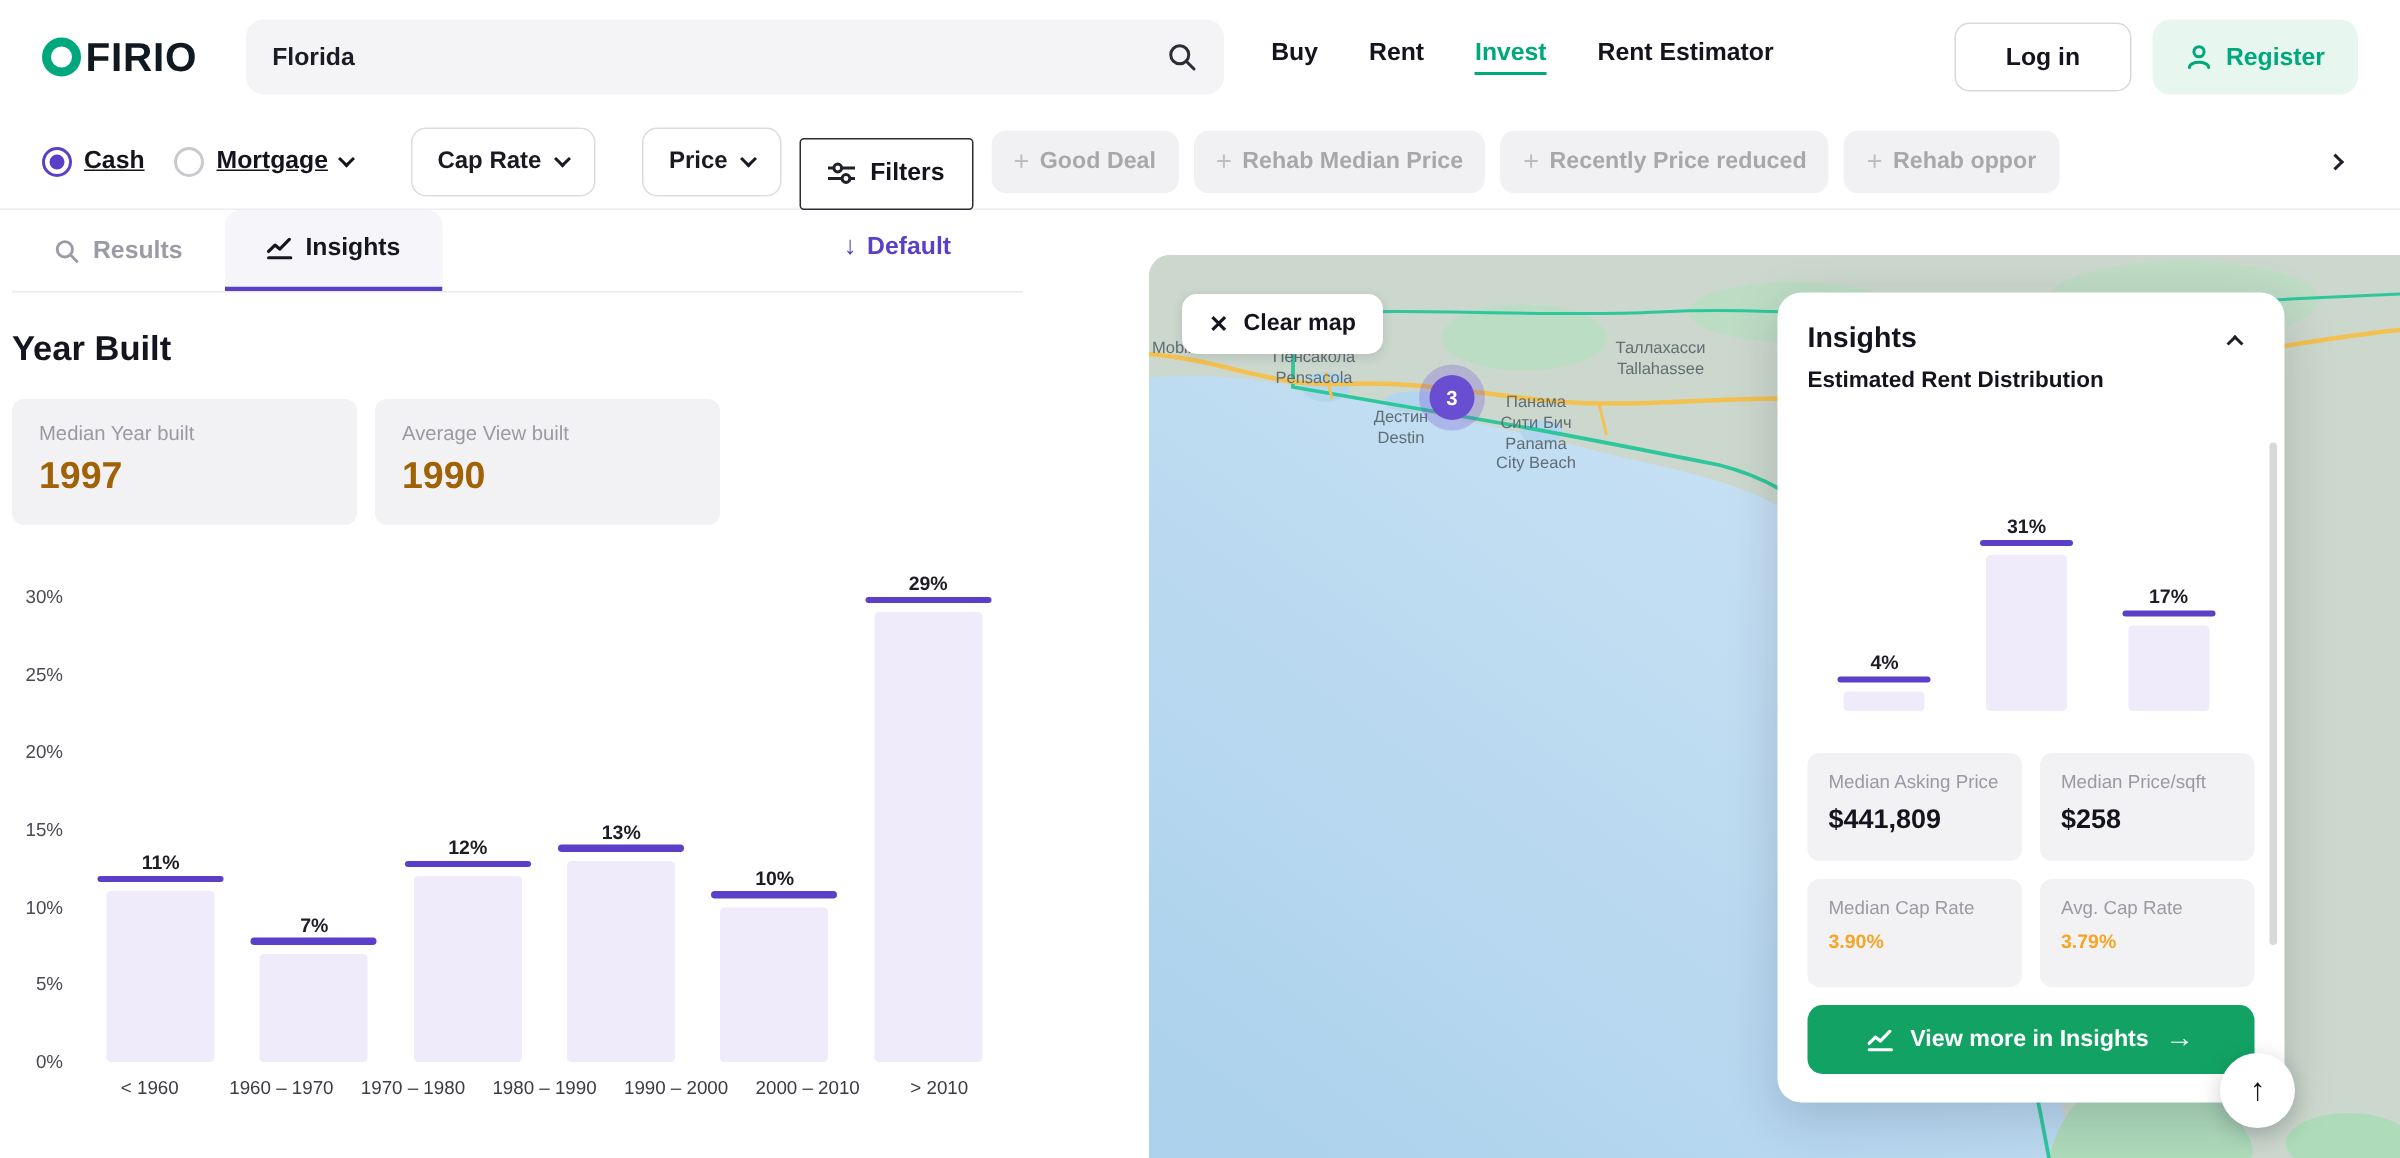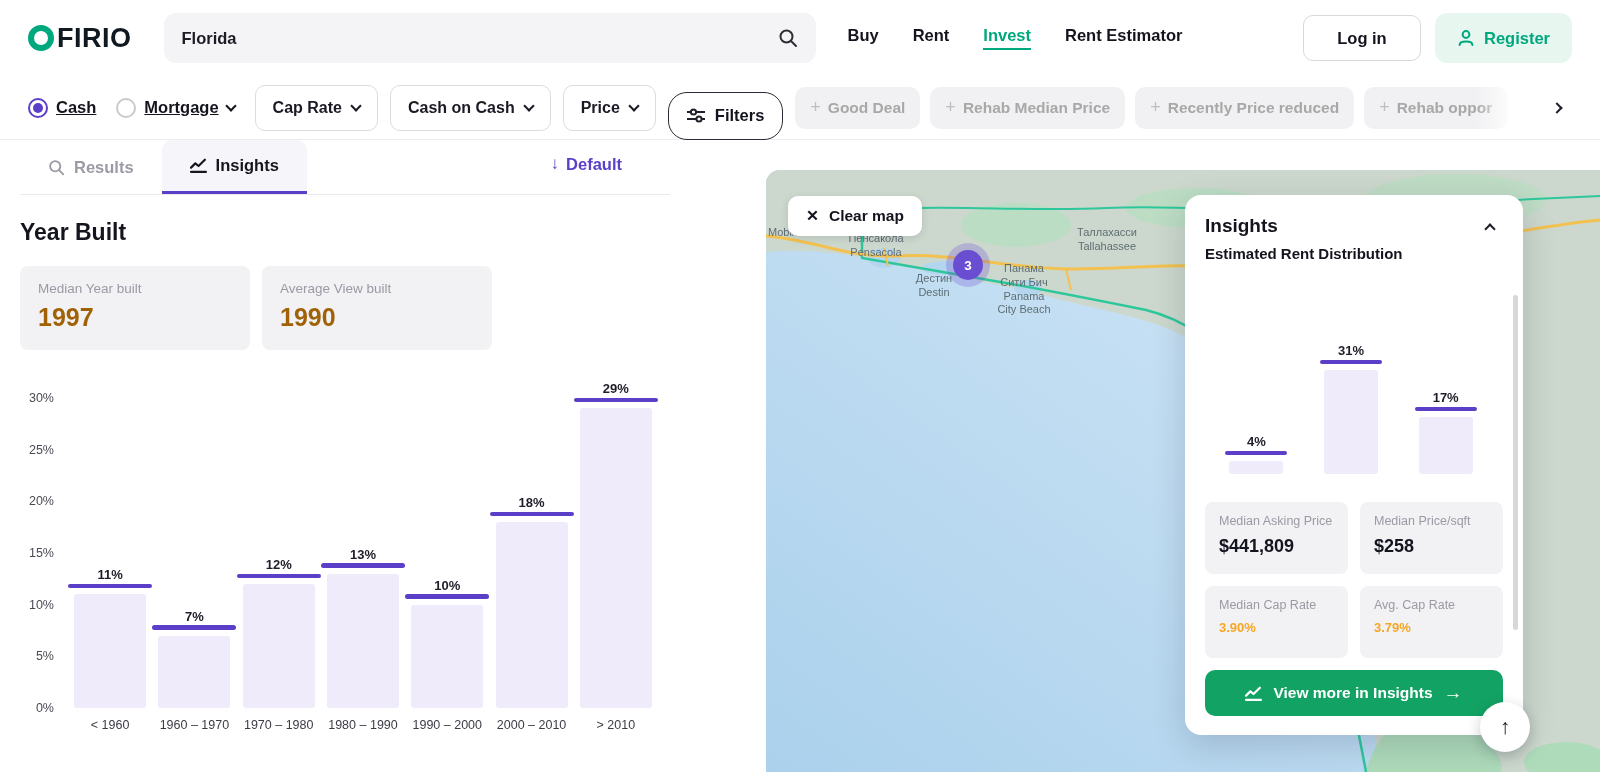--- a/index.html
+++ b/index.html
@@ -38,33 +38,33 @@
     margin-right:8px;cursor:pointer;white-space:nowrap;text-decoration:underline;}
   .radio{width:20px;height:20px;border-radius:50%;border:2px solid #c9c9cf;position:relative;flex-shrink:0;}
   .radio.sel{border-color:var(--accent);}
   .radio.sel::after{content:'';position:absolute;inset:3px;background:var(--accent);border-radius:50%;}
   .chev{display:inline-block;width:8px;height:8px;border-right:2.2px solid currentColor;
     border-bottom:2.2px solid currentColor;flex-shrink:0;}
   .chev.down{transform:rotate(45deg);margin-top:-4px;}
   .chev.up{transform:rotate(-135deg);margin-top:5px;}
   .chev.right{transform:rotate(-45deg);}
   .dd-btn{height:46px;padding:0 17px;border:1px solid #dcdce0;border-radius:10px;background:#fff;
-    display:flex;align-items:center;gap:10px;font-weight:bold;font-size:16px;color:#1a1a24;white-space:nowrap;flex-shrink:0;}
-  .filters-btn{height:48px;padding:0 18px;border:1.5px solid #2b2b35;border-radius:19px;background:#fff;
+    display:flex;align-items:center;gap:10px;font-weight:bold;font-size:16px;color:#1a1a24;white-space:nowrap;flex-shrink:0;margin-left:19px;}
+  .filters-btn{height:48px;padding:0 18px;border:1.5px solid #2b2b35;border-radius:3px;background:#fff;
     display:flex;align-items:center;gap:10px;font-weight:bold;font-size:16.5px;color:#14141e;flex-shrink:0;margin-top:16px;}
   .chips-wrap{position:relative;flex:1;overflow:hidden;display:flex;gap:10px;align-items:center;}
   .chips-wrap::after{content:'';position:absolute;right:0;top:0;bottom:0;width:55px;
     background:linear-gradient(to right,rgba(255,255,255,0),#fff 80%);}
   .chip{height:42px;padding:0 15px;background:#f1f1f3;border-radius:10px;color:var(--chip);
     font-weight:bold;font-size:15.5px;display:flex;align-items:center;gap:7px;white-space:nowrap;flex-shrink:0;}
   .chip .plus{font-size:18px;font-weight:normal;color:#bcbcc2;}
   .chips-next{width:30px;height:30px;display:flex;align-items:center;justify-content:center;color:#20202a;flex-shrink:0;}
 
   
-  .panel{position:absolute;top:140px;left:0;width:690px;bottom:0;background:#fff;padding:0 20px;z-index:5;}
+  .panel{position:absolute;top:140px;left:0;width:690px;bottom:0;background:#fff;padding:0 8px;z-index:5;}
   .tabs{display:flex;align-items:stretch;height:55px;border-bottom:1px solid #e9e9ee;position:relative;}
   .tab{display:flex;gap:9px;align-items:center;font-weight:bold;font-size:16.5px;color:#9b9ba6;
     padding:0 28px;cursor:pointer;}
   .tab.active{color:#16161f;background:#f6f5fa;border-bottom:3px solid var(--accent);border-radius:10px 10px 0 0;}
   .sort{position:absolute;right:48px;top:14px;display:flex;gap:7px;align-items:center;color:var(--accent);
     font-weight:bold;font-size:16.5px;}
   .sort .arrow{font-size:17px;}
   .section-title{font-size:23px;font-weight:bold;color:#15151f;margin:24px 0 20px;}
   .stat-cards{display:flex;gap:12px;}
   .stat-card{width:230px;height:84px;background:#f2f2f4;border-radius:8px;padding:15px 18px;}
@@ -174,24 +174,20 @@
     <div class="radio-item">
       <span class="radio"></span>
       <span>Mortgage</span>
       <span class="chev down"></span>
     </div>
     <button class="dd-btn">
       <span>Cap Rate</span>
       <span class="chev down"></span>
     </button>
     <button class="dd-btn">
-      <span>Cash on Cash</span>
-      <span class="chev down"></span>
-    </button>
-    <button class="dd-btn">
       <span>Price</span>
       <span class="chev down"></span>
     </button>
     <button class="filters-btn">
       <span class="icon">
         <svg width="18" height="15" viewBox="0 0 18 15">
             <line x1="0" y1="4" x2="18" y2="4" stroke="#20202a" stroke-width="2"></line>
             <circle cx="6.5" cy="4" r="2.6" fill="#fff" stroke="#20202a" stroke-width="2"></circle>
             <line x1="0" y1="11" x2="18" y2="11" stroke="#20202a" stroke-width="2"></line>
             <circle cx="12" cy="11" r="2.6" fill="#fff" stroke="#20202a" stroke-width="2"></circle>
@@ -289,25 +285,20 @@
           </div>
           <div class="bar-col">
             <div class="bar" style="height:134.33333333333334px"></div>
             <div class="bar-line" style="bottom:140.33333333333334px"></div>
             <div class="bar-val" style="bottom:146.33333333333334px">13%</div>
           </div>
           <div class="bar-col">
             <div class="bar" style="height:103.33333333333333px"></div>
             <div class="bar-line" style="bottom:109.33333333333333px"></div>
             <div class="bar-val" style="bottom:115.33333333333333px">10%</div>
-          </div>
-          <div class="bar-col">
-            <div class="bar" style="height:186px"></div>
-            <div class="bar-line" style="bottom:192px"></div>
-            <div class="bar-val" style="bottom:198px">18%</div>
           </div>
           <div class="bar-col">
             <div class="bar" style="height:299.6666666666667px"></div>
             <div class="bar-line" style="bottom:305.6666666666667px"></div>
             <div class="bar-val" style="bottom:311.6666666666667px">29%</div>
           </div>
         </div>
       <div class="x-labels">
           <div class="x-lab">&lt; 1960</div>
           <div class="x-lab">1960 – 1970</div>

